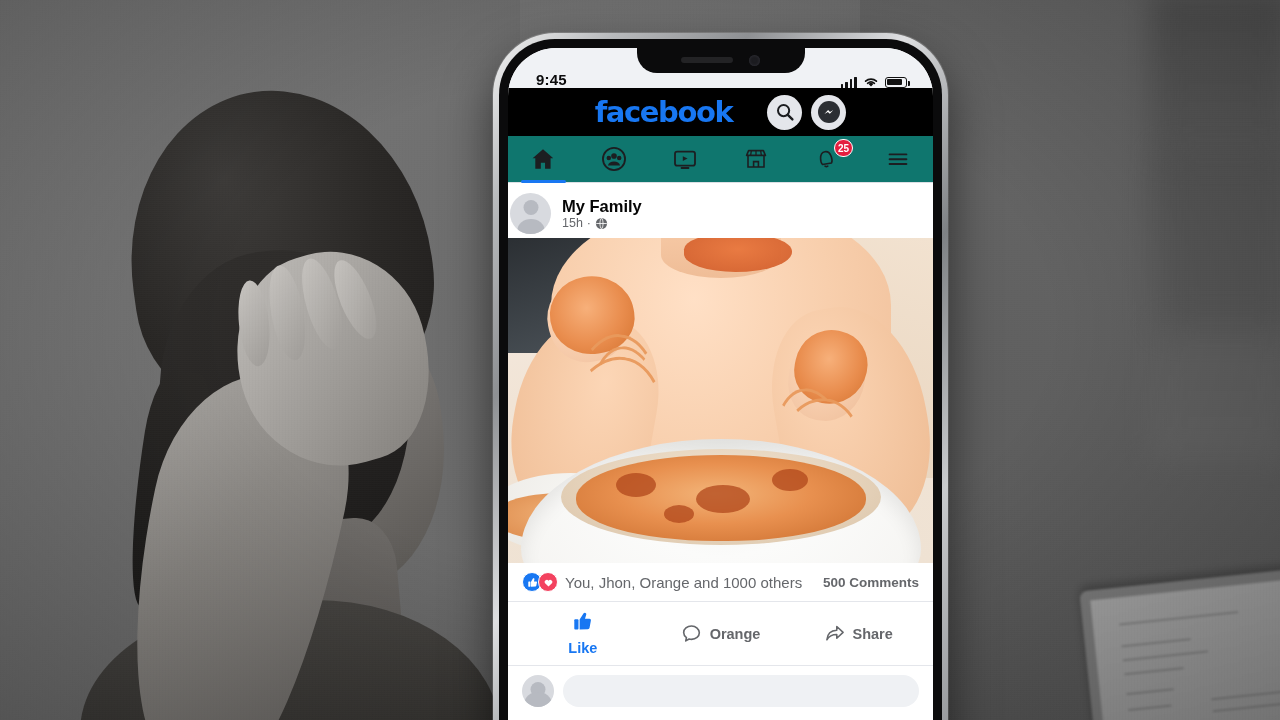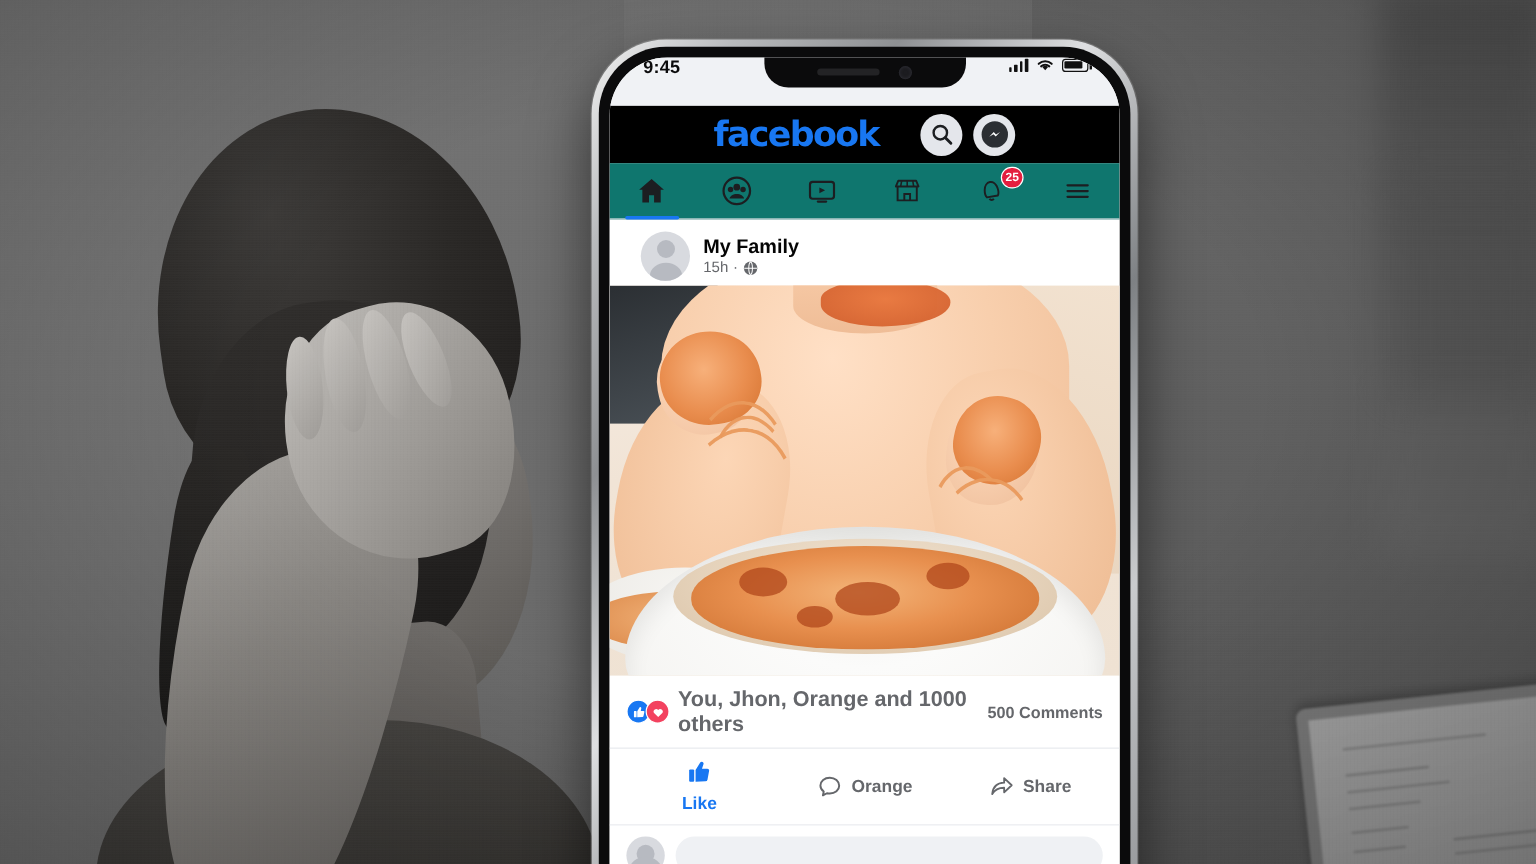--- a/index.html
+++ b/index.html
@@ -136,21 +136,21 @@
     border-radius:48px;
     background:#fff;
     overflow:hidden;
   }
 
   
   .statusbar {
     position:relative;
     height:40px;
     background:#f0f2f5;
-    display:flex; align-items:flex-start; justify-content:space-between;
+    display:flex; align-items:flex-end; justify-content:space-between;
     padding:0 26px 0 28px;
     font-size:15px; font-weight:bold; color:#0b0b0c;
     letter-spacing:.2px;
   }
   .notch {
     position:absolute; left:50%; transform:translateX(-50%); top:-9px;
     width:168px; height:34px;
     background:#0b0b0c;
     border-radius:0 0 20px 20px;
     display:flex; align-items:center; justify-content:center; gap:16px;
@@ -208,21 +208,21 @@
     position:absolute; top:3px; right:9px;
     min-width:18px; height:18px; padding:0 3px;
     background:#e41e3f; color:#fff;
     border-radius:9px; font-size:10px; font-weight:bold;
     display:flex; align-items:center; justify-content:center;
     border:1.6px solid #fff;
   }
 
   
   .post { background:#fff; }
-  .post-head { display:flex; align-items:center; gap:11px; padding:10px 26px 4px; }
+  .post-head { display:flex; align-items:center; gap:11px; padding:10px 2px 4px; }
   .avatar {
     width:41px; height:41px; border-radius:50%;
     background:#d8dadf; position:relative; overflow:hidden; flex:none;
   }
   .avatar::before{content:"";position:absolute;left:50%;top:7px;transform:translateX(-50%);
     width:15px;height:15px;border-radius:50%;background:#b7bac1}
   .avatar::after{content:"";position:absolute;left:50%;bottom:-7px;transform:translateX(-50%);
     width:27px;height:22px;border-radius:50% 50% 0 0;background:#b7bac1}
   .post-name { font-size:16.5px; font-weight:bold; color:#050505; line-height:1.15; }
   .post-meta { font-size:12.5px; color:#65676b; display:flex; align-items:center; gap:4px; margin-top:1px; }
@@ -337,21 +337,21 @@
   }
   .react-left { display:flex; align-items:center; gap:7px; }
   .react-pills { display:flex; }
   .pill {
     width:20px; height:20px; border-radius:50%;
     display:flex; align-items:center; justify-content:center;
     border:1.8px solid #fff;
   }
   .pill.like { background:#1877f2; }
   .pill.love { background:#f3425f; margin-left:-4px; }
-  .react-text { font-size:18px; color:#65676b; font-weight:bold; }
+  .react-text { font-size:15px; color:#65676b; font-weight:normal; }
   .comments-count { font-size:13.5px; color:#65676b; font-weight:bold; white-space:nowrap; }
 
   
   .actions {
     display:flex; align-items:center;
     background:#fff;
     padding:9px 6px;
     border-bottom:1px solid #e4e6eb;
   }
   .action {

